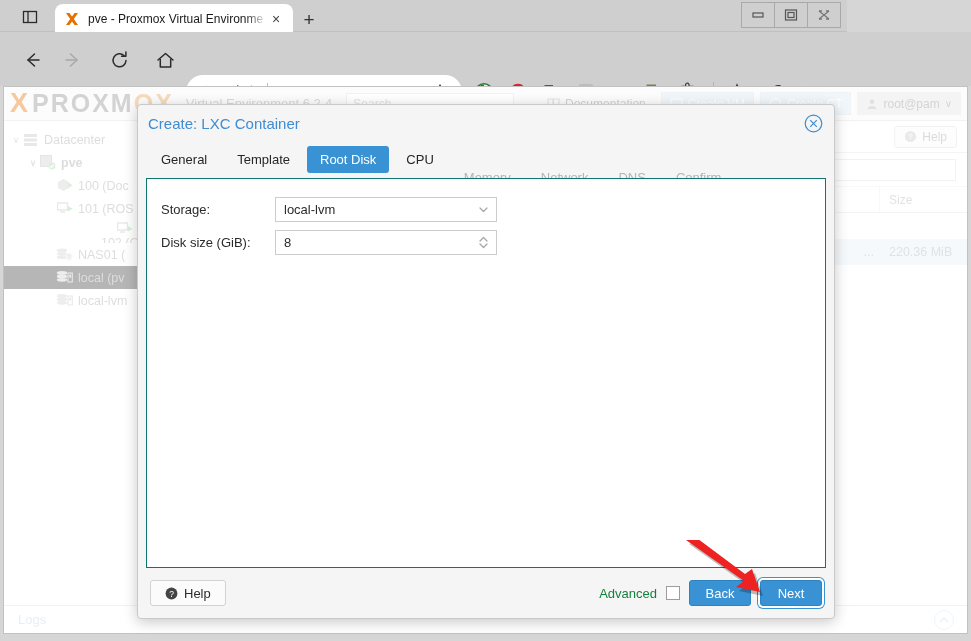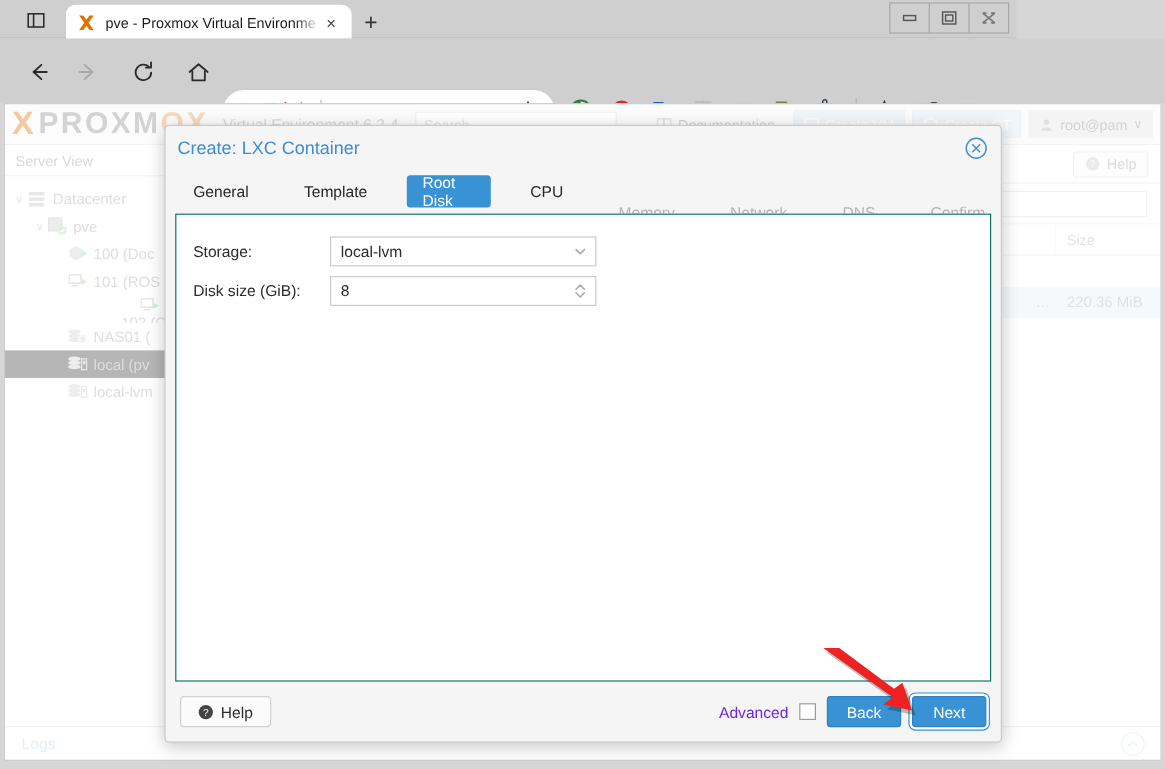--- a/index.html
+++ b/index.html
@@ -296,21 +296,21 @@
     font-size: 15px; color: #3f8cd0; flex: 1 1 auto;
   }
   .dlg-close {
     width: 22px; height: 22px; border-radius: 50%;
     display: flex; align-items: center; justify-content: center;
     color: #3f8cd0;
   }
   .dlg-tabs {
     height: 37px; flex: 0 0 auto;
     display: flex; align-items: center;
-    padding-left: 10px; gap: 20px;
+    padding-left: 10px; gap: 4px;
   }
   .dlg-tab {
     height: 27px; padding: 0 13px; border-radius: 3px;
     display: flex; align-items: center;
     font-size: 13px; color: #262626;
   }
   .dlg-tab.active { background: #3892d4; color: #ffffff; }
   .dlg-tab.disabled { color: #b4b4b4; margin-top: 35px; }
 
   .dlg-body {
@@ -364,21 +364,21 @@
   .btn-blue {
     background: #3892d4; color: #ffffff; border: 1px solid #2e82c2;
     min-width: 62px;
   }
   .btn-blue.focused {
     box-shadow: 0 0 0 2px #ffffff, 0 0 0 3px #3892d4;
   }
   .footer-right {
     margin-left: auto; display: flex; align-items: center; gap: 9px;
   }
-  .adv-label { font-size: 13px; color: #6d28d9; }
+  .adv-label { font-size: 13px; color: #15803d; }
   .adv-check {
     width: 14px; height: 14px; border: 1px solid #9c9c9c; background: #fff;
   }
 
   
   .arrow-anno {
     position: absolute; left: 686px; top: 540px;
     width: 120px; height: 70px;
     pointer-events: none;
   }
@@ -589,34 +589,33 @@
               <path d="M1.3 11 A4.9 4.2 0 0 1 10.7 11 Z" fill="#b0b0b0"></path>
             </svg>
           <span>root@pam</span>
           <span style="font-size:10px">∨</span>
         </div>
       </div>
     </div>
 
     <div class="pve-body">
       <div class="pve-sidebar">
-        <div class="sidebar-top">Server View</div>
         <div class="tree" id="tree">
             <div class="tree-row" style="padding-left: 6px;">
               <span class="tree-arrow">∨</span>
               <span class="tree-ic">
                 <svg width="15" height="14" viewBox="0 0 15 14">
                   <rect x="1" y="1" width="13" height="3" fill="#c3c3c3"></rect>
                   <rect x="1" y="5.5" width="13" height="3" fill="#c3c3c3"></rect>
                   <rect x="1" y="10" width="13" height="3" fill="#c3c3c3"></rect>
                 </svg>
               </span>
               <span class="tree-label">Datacenter</span>
             </div>
-            <div class="tree-row" style="padding-left: 23px;">
+            <div class="tree-row" style="padding-left: 23px; font-weight: bold;">
               <span class="tree-arrow">∨</span>
               <span class="tree-ic">
                 <svg width="16" height="15" viewBox="0 0 16 15">
                   <rect x="0.5" y="0.5" width="11" height="11" fill="#d0d0d0" stroke="#bcbcbc"></rect>
                   <circle cx="12" cy="11" r="3.4" fill="#a7d8a7"></circle>
                   <path d="M10.3 11 L11.6 12.4 L13.8 9.6" stroke="#fff" stroke-width="1.2" fill="none"></path>
                 </svg>
               </span>
               <span class="tree-label">pve</span>
             </div>

